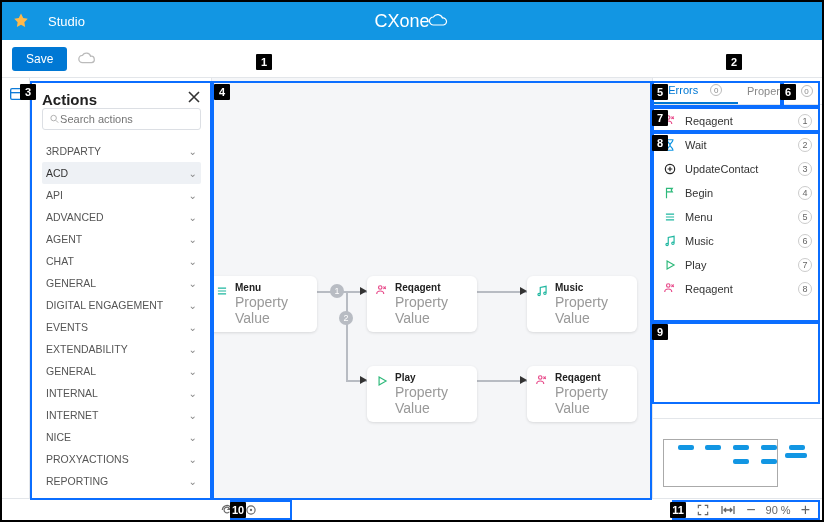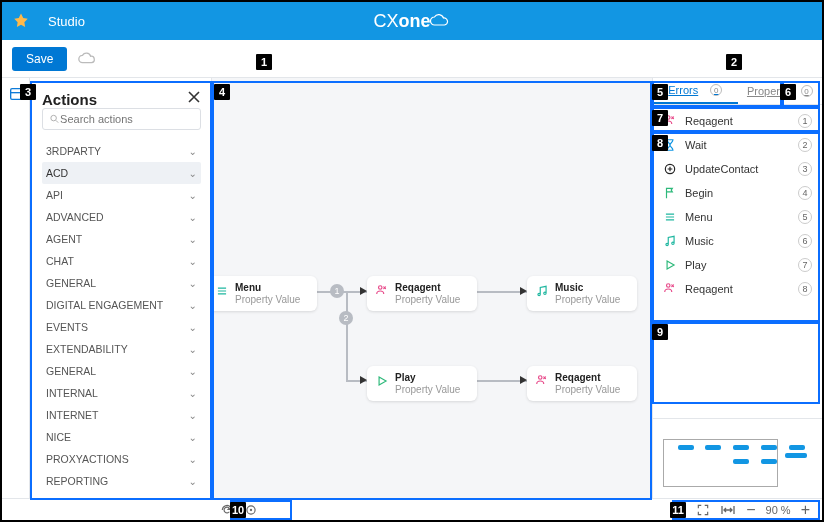--- a/index.html
+++ b/index.html
@@ -3,21 +3,21 @@
 <meta charset="utf-8">
 <style>
   * { box-sizing: border-box; margin: 0; padding: 0; font-family: -apple-system, BlinkMacSystemFont, "Segoe UI", Arial, sans-serif; }
   body { width: 824px; height: 522px; background: #000; overflow: hidden; position: relative; }
   .frame { position: absolute; top: 2px; left: 2px; width: 820px; height: 518px; background: #fff; }
 
   .header { height: 38px; background: #1296e3; display: flex; align-items: center; color: #fff; position: relative; }
   .header .app-icon { width: 18px; height: 18px; margin-left: 10px; }
   .header .studio { margin-left: 18px; font-size: 13px; }
   .header .logo { position: absolute; left: 50%; transform: translateX(-50%); font-size: 18px; font-weight: 500; display:flex; align-items:center;}
-  .header .logo .one { font-weight: 700; }
+  .header .logo .one { font-weight: 400; }
   .header .logo svg { margin-left:-2px;}
 
   .toolbar { height: 38px; background: #fff; border-bottom: 1px solid #e3e6ea; display:flex; align-items:center; justify-content:space-between; padding: 0 10px;}
   .toolbar .center { position:absolute; left:50%; transform:translateX(-50%); display:flex; align-items:center; gap:8px; border:1px solid #e3e6ea; border-radius:3px; padding:3px 12px;}
   .toolbar .center .title { font-size:13px; color:#222; }
   .toolbar .right { display:flex; align-items:center; gap:10px;}
   .save-btn { background:#0078d4; color:#fff; border:none; border-radius:3px; padding:5px 14px; font-size:12px; cursor:pointer;}
   .cloud-ico { color:#bbb; }
 
   .main { display:flex; height: calc(100% - 76px - 22px); }
@@ -32,32 +32,32 @@
   .search-box input{ border:none; outline:none; font-size:11px; width:100%; color:#888; background:transparent;}
   .cat-list { overflow-y:auto; flex:1;}
   .cat-item { display:flex; justify-content:space-between; align-items:center; padding:5px 4px; font-size:10.5px; color:#555; cursor:pointer; border-radius:2px;}
   .cat-item.selected{ background:#eef1f5; color:#333;}
   .cat-item .chev{ color:#888; font-size:10px;}
 
   .canvas { flex:1; background:#f5f6f8; position:relative; overflow:hidden;}
   .node { position:absolute; background:#fff; border-radius:6px; box-shadow:0 1px 3px rgba(0,0,0,.12); padding:6px 10px 6px 28px; width:110px;}
   .node .ico{ position:absolute; left:8px; top:8px; width:14px; height:14px;}
   .node .nm{ font-size:10px; font-weight:600; color:#222;}
-  .node .pv{ font-size:10px; color:#999; margin-top:1px;}
+  .node .pv{ font-size:14px; color:#999; margin-top:1px;}
   .conn { position:absolute; background:#b8bcc3; height:2px;}
   .conn-v { position:absolute; background:#b8bcc3; width:2px;}
   .pill{ position:absolute; background:#b8bcc3; color:#fff; width:14px; height:14px; border-radius:7px; font-size:9px; display:flex;align-items:center;justify-content:center;}
   .arrow{position:absolute;width:0;height:0;border-top:4px solid transparent;border-bottom:4px solid transparent;border-left:7px solid #333;}
 
   .right-panel{ width:170px; background:#fff; border-left:1px solid #e3e6ea; display:flex; flex-direction:column;}
   .rp-top{ padding:8px; border-bottom:1px solid #e3e6ea; display:flex; align-items:center; gap:6px;}
   .rp-top input{ border:none; outline:none; font-size:11px; flex:1; color:#aaa;}
   .filter-ico{ color:#888;}
   .tabs{ display:flex; border-bottom:1px solid #e3e6ea;}
-  .tab{ flex:1; text-align:center; font-size:11px; padding:6px 0; cursor:pointer; display:flex;align-items:center;justify-content:center;gap:12px;text-decoration:underline;}
+  .tab{ flex:1; text-align:center; font-size:11px; padding:6px 0; cursor:pointer; display:flex;align-items:center;justify-content:center;gap:12px;}
   .tab.active{ border-bottom:2px solid #0078d4; color:#0078d4;}
   .tab.inactive{ color:#888;}
   .badge-circ{ display:inline-flex;width:12px;height:12px;border:1px solid #bbb;border-radius:50%;font-size:8px;align-items:center;justify-content:center;color:#888;}
   .node-list{ flex:1; overflow-y:auto; padding:4px 0;}
   .nl-item{ display:flex; align-items:center; padding:5px 10px; font-size:11px; color:#333;}
   .nl-item .ico{ width:14px; height:14px; margin-right:8px;}
   .nl-item .num{ margin-left:auto; width:14px;height:14px;border:1px solid #ccc;border-radius:50%;font-size:9px;display:flex;align-items:center;justify-content:center;color:#666;}
   .minimap{ height:80px; border-top:1px solid #e3e6ea; background:#fff; position:relative;}
   .mm-view{position:absolute;border:1px solid #aaa;left:10px;top:20px;width:115px;height:48px;}
   .mm-blk{position:absolute;height:5px;background:#1296e3;border-radius:2px;}

